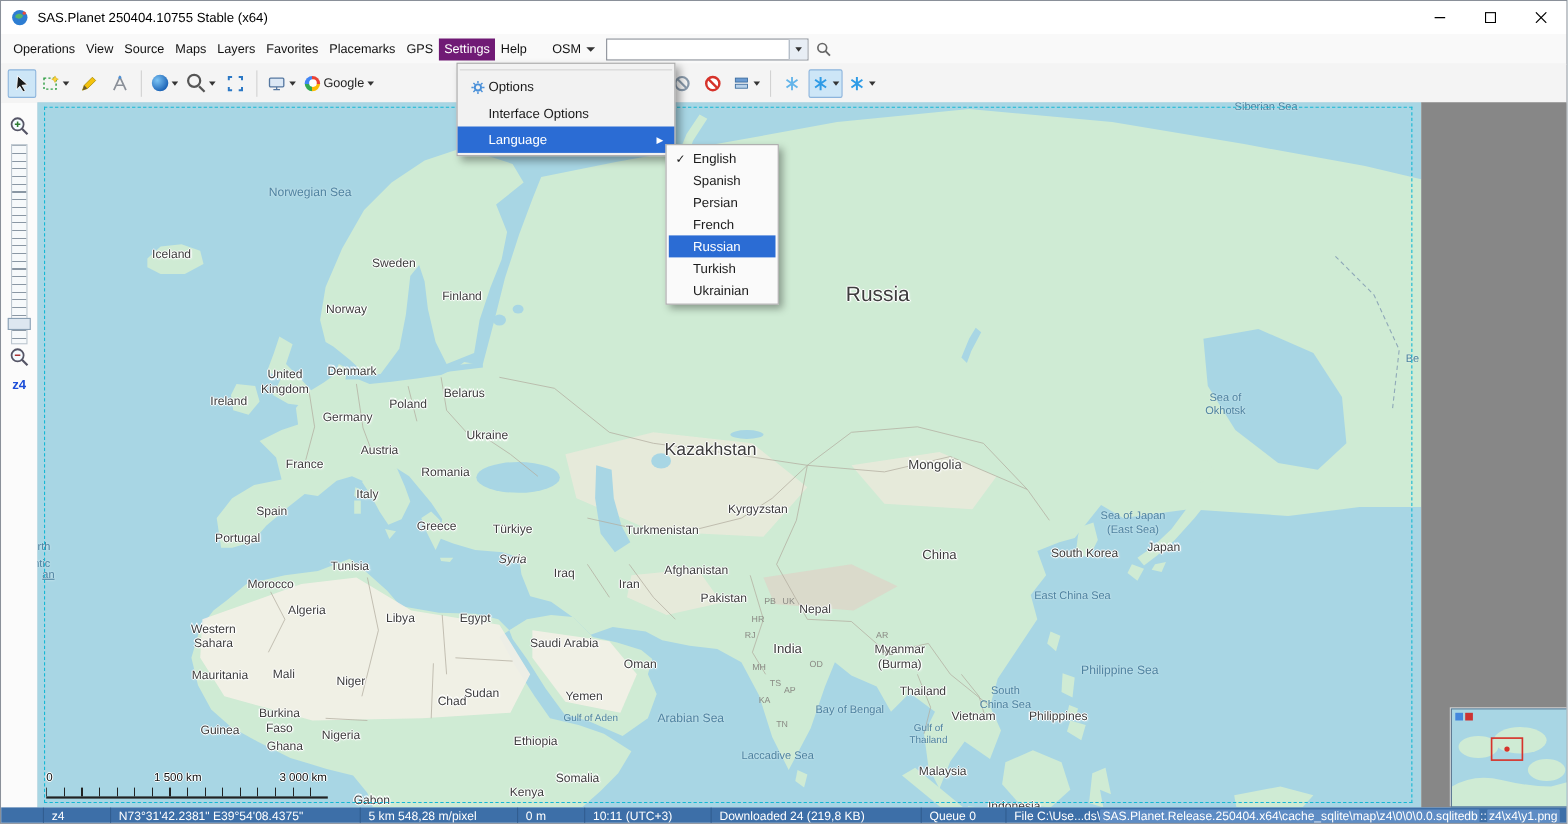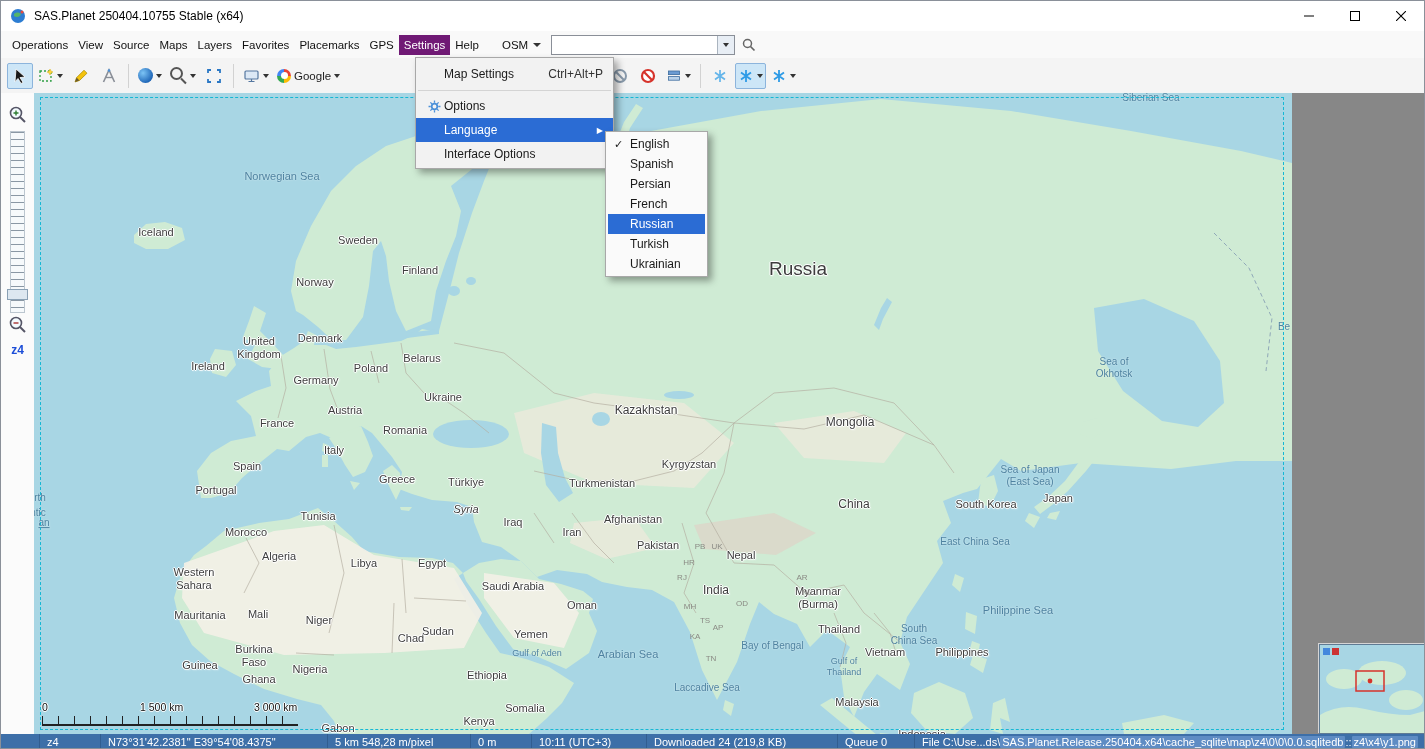--- a/index.html
+++ b/index.html
@@ -371,21 +371,21 @@
         <span class="maplabel" style="left: 225px; top: 255px;">United
 Kingdom</span>
         <span class="maplabel" style="left: 337px; top: 275px;">Poland</span>
         <span class="maplabel" style="left: 388px; top: 265px;">Belarus</span>
         <span class="maplabel" style="left: 174px; top: 273px;">Ireland</span>
         <span class="maplabel" style="left: 282px; top: 287px;">Germany</span>
         <span class="maplabel" style="left: 409px; top: 304px;">Ukraine</span>
         <span class="maplabel" style="left: 311px; top: 317px;">Austria</span>
         <span class="maplabel" style="left: 243px; top: 330px;">France</span>
         <span class="maplabel" style="left: 371px; top: 337px;">Romania</span>
-        <span class="maplabel" style="left: 612px; top: 317px; font-size: 12px;">Kazakhstan</span>
+        <span class="maplabel" style="left: 612px; top: 317px; font-size: 16px;">Kazakhstan</span>
         <span class="maplabel" style="left: 816px; top: 329px; font-size: 12px;">Mongolia</span>
         <span class="maplabel" style="left: 300px; top: 357px;">Italy</span>
         <span class="maplabel" style="left: 213px; top: 373px;">Spain</span>
         <span class="maplabel" style="left: 655px; top: 371px;">Kyrgyzstan</span>
         <span class="maplabel" style="left: 363px; top: 386px;">Greece</span>
         <span class="maplabel" style="left: 432px; top: 389px;">Türkiye</span>
         <span class="maplabel" style="left: 568px; top: 390px;">Turkmenistan</span>
         <span class="maplabel" style="left: 182px; top: 397px;">Portugal</span>
         <span class="maplabel" style="left: 1024px; top: 405px;">Japan</span>
         <span class="maplabel" style="left: 820px; top: 411px; font-size: 12px;">China</span>
@@ -499,44 +499,39 @@
     <div class="ss" style="width:62px">Queue 0</div>
     <div class="ss" style="flex:1;border-right:none">
       <span>File C:\Use...ds\</span>
         <span class="seg-hl">SAS.Planet.Release.250404.x64\cache_sqlite\map\z4\0\0\0.0.sqlitedb</span>
         <span> :: </span>
         <span class="seg-hl">z4\x4\y1.png</span>
     </div>
   </div>
 
   <div class="ctx" id="settings-menu">
-    <div class="menu-row tall">
-      <span class="mi-gutter"></span>
-      <span class="mi-label">Map Settings</span>
-      <span class="mi-accel">Ctrl+Alt+P</span>
-    </div>
     <div class="menu-sep"></div>
     <div class="menu-row">
       <span class="mi-gutter">
         <svg width="13" height="13" viewBox="0 0 12 12">
           <circle cx="6" cy="6" r="2.6" fill="none" stroke="#4a90d9" stroke-width="1.6"></circle>
           <path d="M6 0.5v2M6 9.5v2M0.5 6h2M9.5 6h2M2.2 2.2l1.4 1.4M8.4 8.4l1.4 1.4M2.2 9.8l1.4-1.4M8.4 3.6l1.4-1.4" stroke="#4a90d9" stroke-width="1.2"></path>
         </svg>
       </span>
       <span class="mi-label">Options</span>
     </div>
+    <div class="menu-row">
+      <span class="mi-gutter"></span>
+      <span class="mi-label">Interface Options</span>
+    </div>
     <div class="menu-row hilite">
       <span class="mi-gutter"></span>
       <span class="mi-label">Language</span>
       <span class="mi-subarrow">▶</span>
     </div>
-    <div class="menu-row">
-      <span class="mi-gutter"></span>
-      <span class="mi-label">Interface Options</span>
-    </div>
   </div>
 
   <div class="ctx" id="lang-menu">
     <div class="lang-row">
       <span class="lang-check">✓</span>
       <span>English</span>
     </div>
     <div class="lang-row">
       <span class="lang-check"></span>
       <span>Spanish</span>

